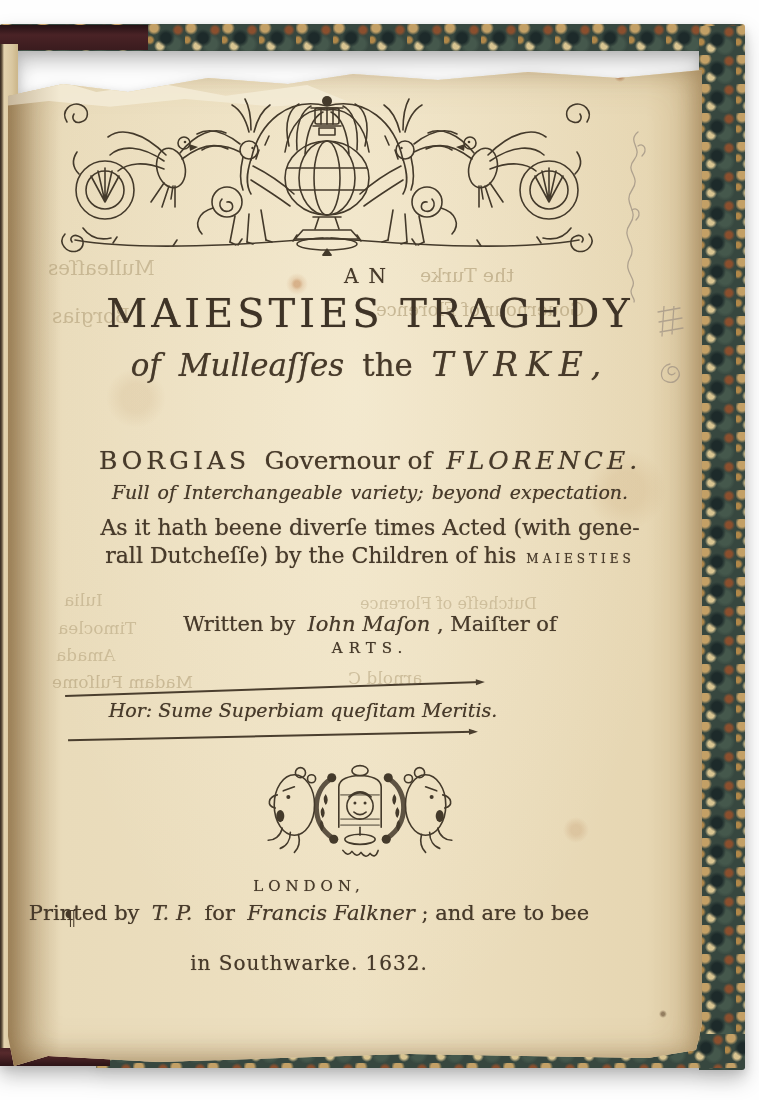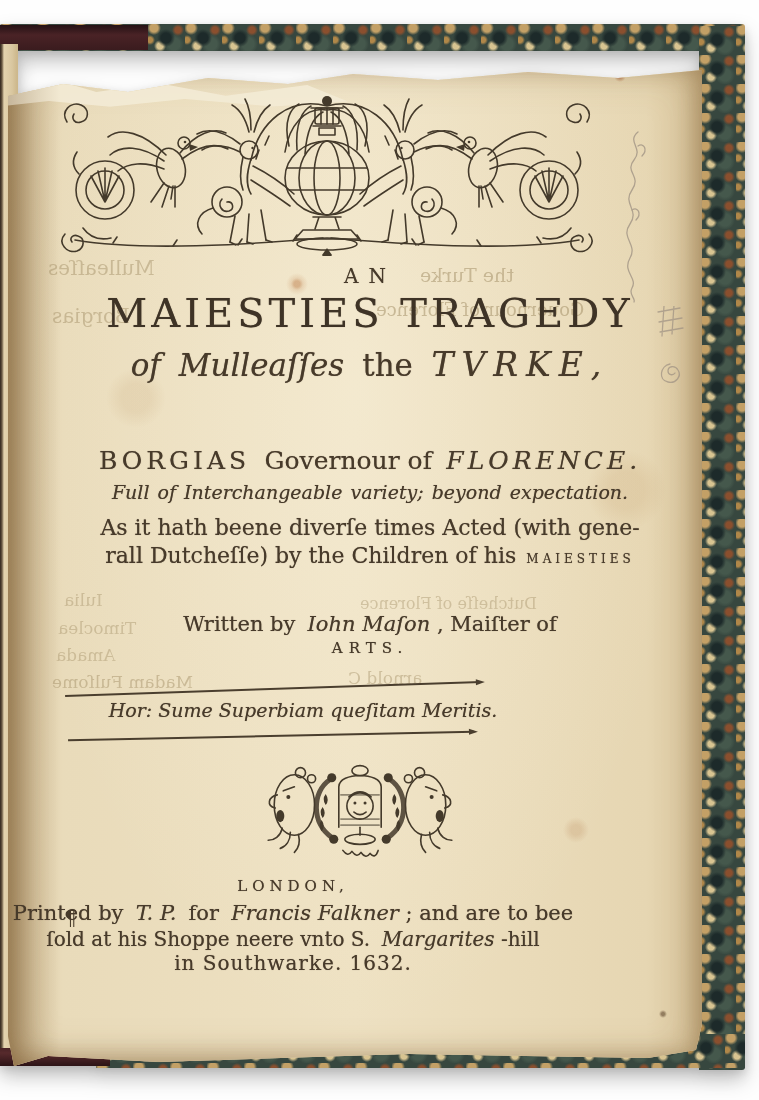--- a/index.html
+++ b/index.html
@@ -46,21 +46,21 @@
   .tear{position:absolute;left:0;top:10px;width:340px;height:32px;background:#f2ead4;opacity:.95;
     clip-path:polygon(0 20%,12% 6%,26% 50%,44% 22%,64% 62%,88% 28%,100% 80%,78% 95%,52% 72%,
       30% 96%,12% 78%,0 92%);}
   .gutter{position:absolute;left:0;top:0;width:52px;height:100%;
     background:linear-gradient(90deg,rgba(104,72,34,.30),rgba(104,72,34,.12) 55%,transparent);}
   
   .line{position:absolute;text-align:center;white-space:nowrap;
         text-shadow:0 0 .7px rgba(62,48,34,.65);}
   .c-main{left:22px;width:680px;}
   .c-motto{left:0;width:590px;}
-  .c-imprint{left:0;width:570px;}
+  .c-imprint{left:0;width:570px;padding-left:16px;}
   .it{font-style:italic;}
   .g{margin-left:.26em;}
   .l-an{top:198px;font-size:20px;letter-spacing:10px;}
   .l-title{top:224px;font-size:40px;letter-spacing:4px;color:#3e3326;}
   .l-sub{top:279px;font-size:31px;}
   .l-sub .caps{font-size:33px;letter-spacing:8px;}
   .l-and{top:344px;font-size:16px;letter-spacing:7px;}
   .l-borgias{top:380px;font-size:25px;}
   .l-borgias .caps{letter-spacing:4px;}
   .l-tagline{top:415px;font-size:19px;word-spacing:2px;}
@@ -249,25 +249,20 @@
 
       <div class="line c-imprint l-london">LONDON,</div>
       <div class="pilcrow">¶</div>
       <div class="line c-imprint l-imp1">
         <span>Printed by</span>
         <span class="it g">T. P.</span>
         <span class="g">for</span>
         <span class="it g">Francis Falkner</span>
         <span>; and are to bee</span>
       </div>
-      <div class="line c-imprint l-imp2">
-        <span>ſold at his Shoppe neere vnto S.</span>
-        <span class="it g">Margarites</span>
-        <span>-hill</span>
-      </div>
       <div class="line c-imprint l-imp3">in Southwarke. 1632.</div>
 
       <svg class="pencil-script" viewBox="0 0 48 176">
         <path class="pencil" d="M30,4 C18,14 36,20 26,32 C16,44 34,48 24,62 C14,76 32,82 22,96 C12,110 30,116 22,130 C14,144 30,150 24,160 C20,167 28,170 26,174"></path>
         <path class="pencil" d="M34,28 c6,-6 2,-14 -4,-10 M28,92 c6,-6 2,-14 -4,-10"></path>
       </svg>
       <svg class="pencil-marks" viewBox="0 0 44 92">
         <path class="pencil" d="M8,6 L30,2 M9,16 L32,12 M10,26 L33,22 M14,0 L12,30 M24,-1 L22,28"></path>
         <path class="pencil" d="M20,58 c-10,2 -12,16 -2,18 c8,2 14,-6 10,-12 c-3,-5 -10,-4 -10,1 c0,4 5,5 7,2"></path>
       </svg>

